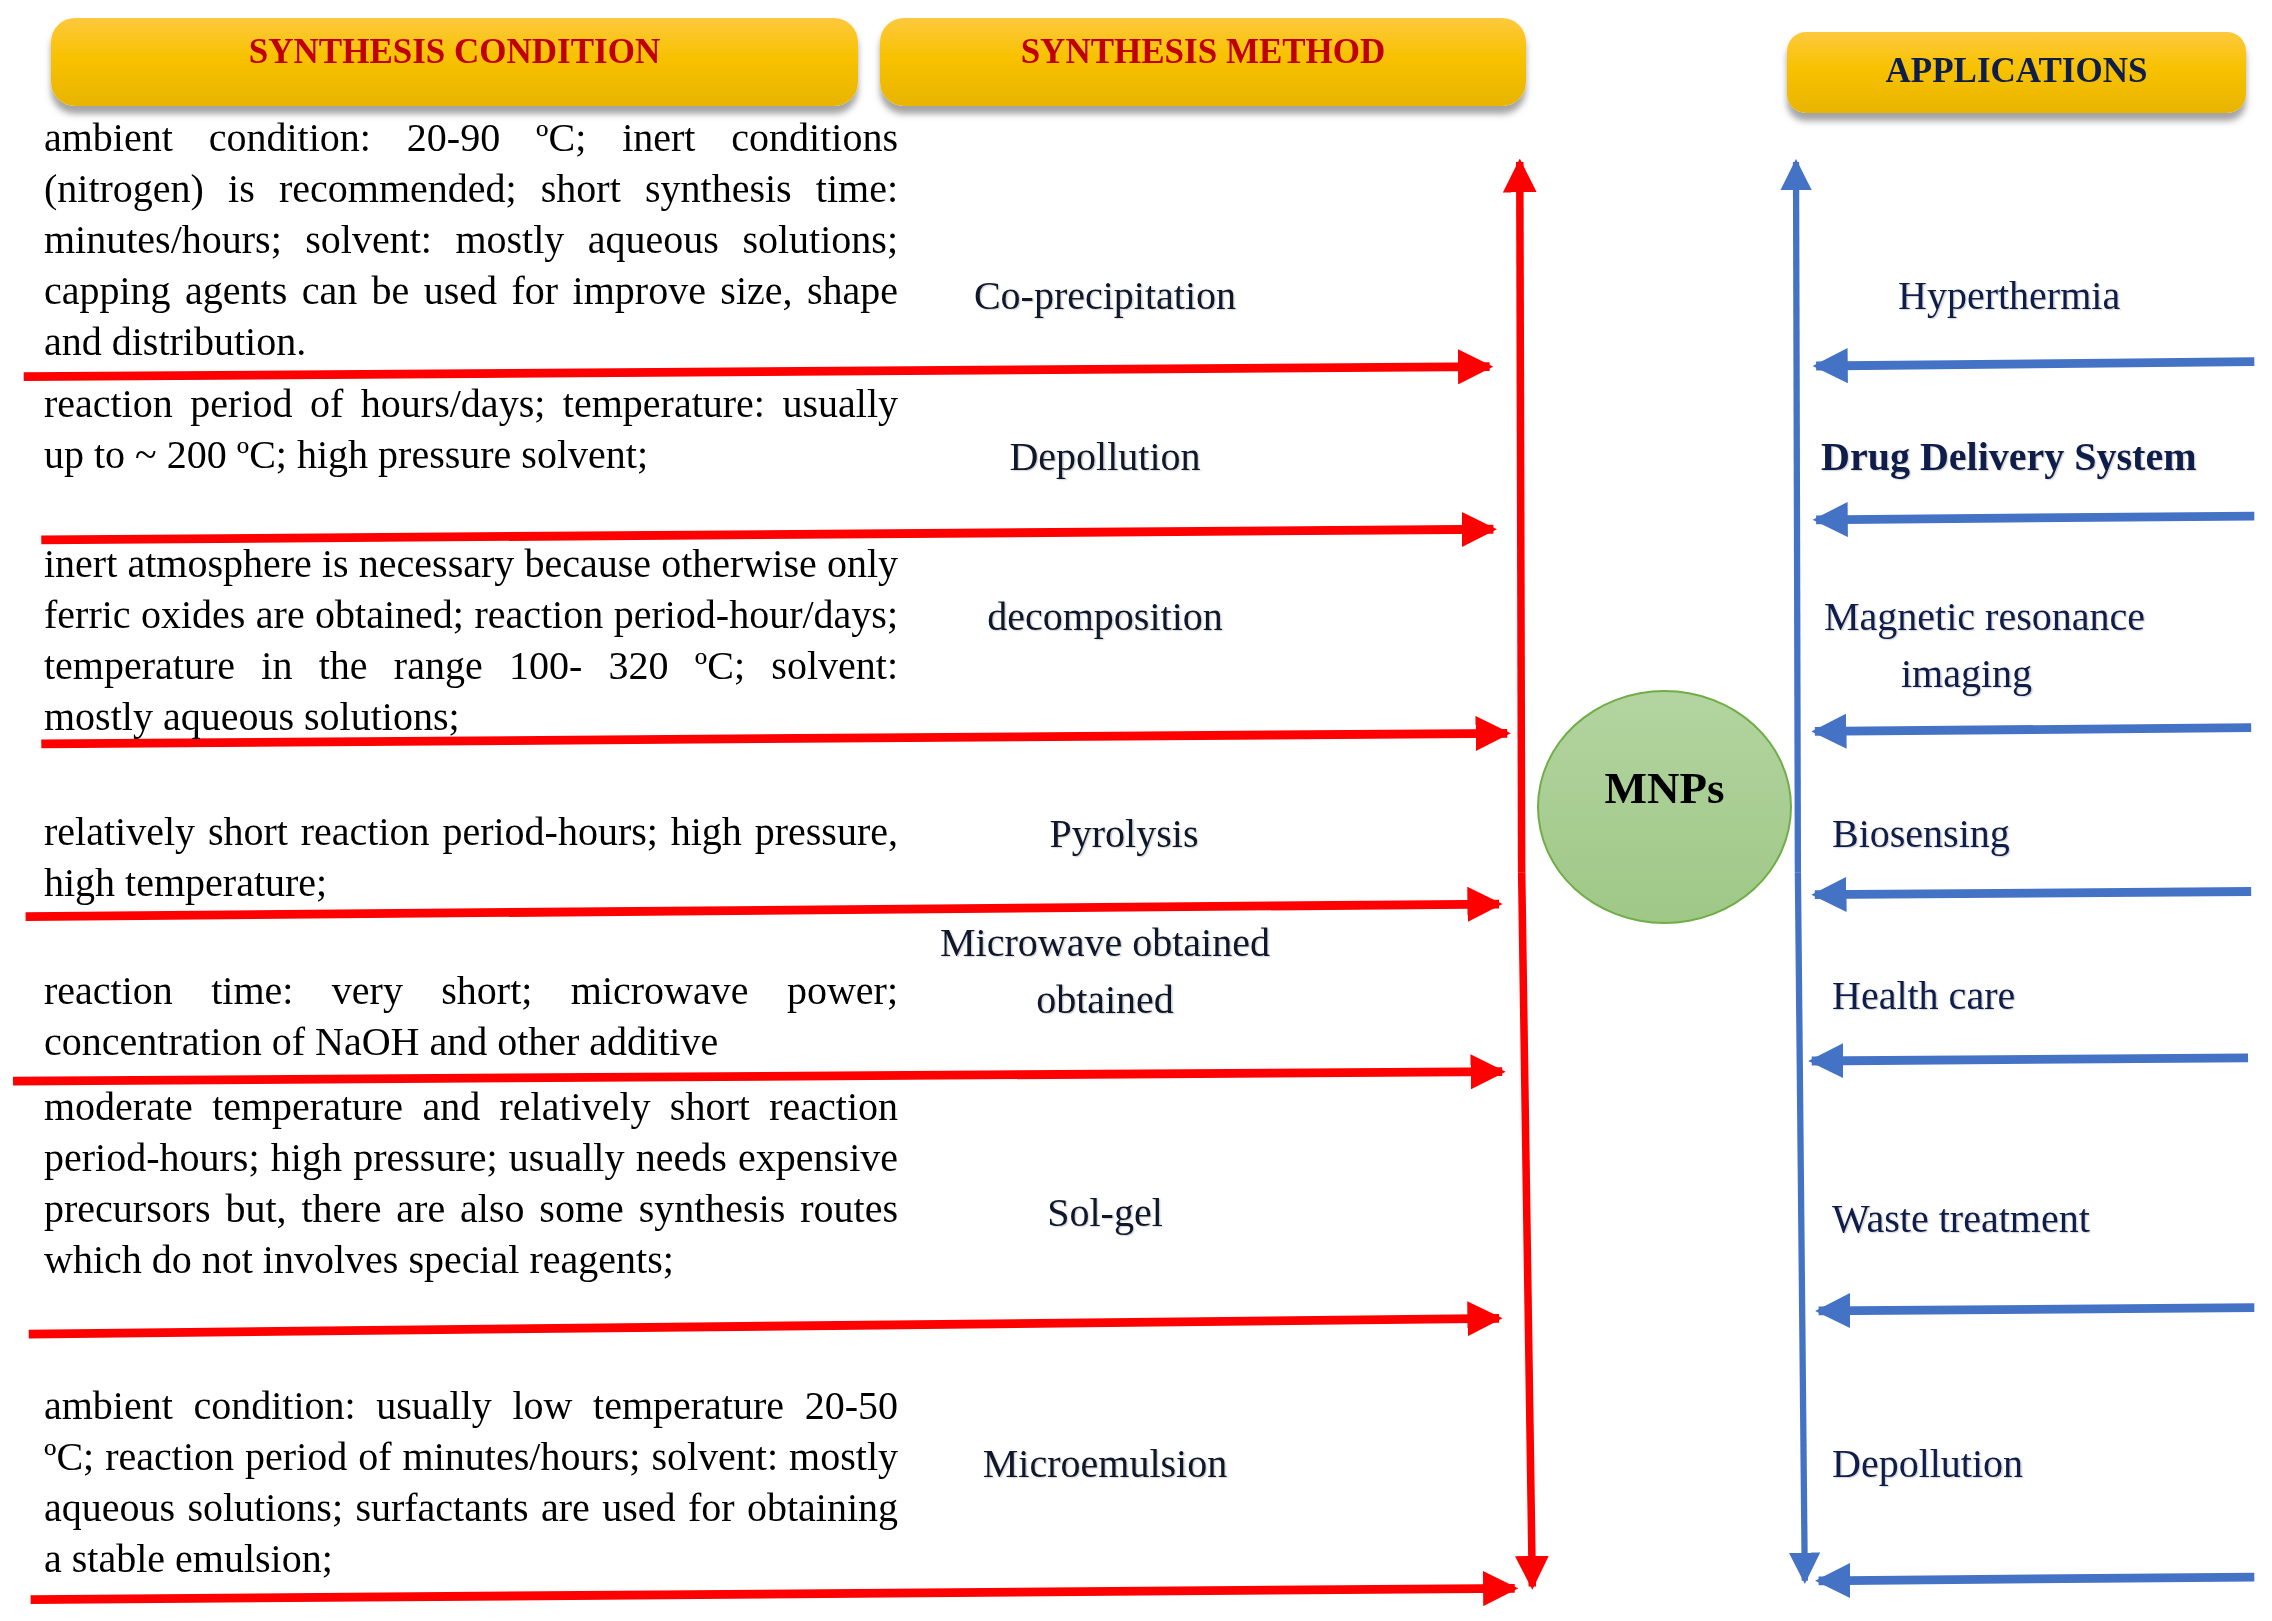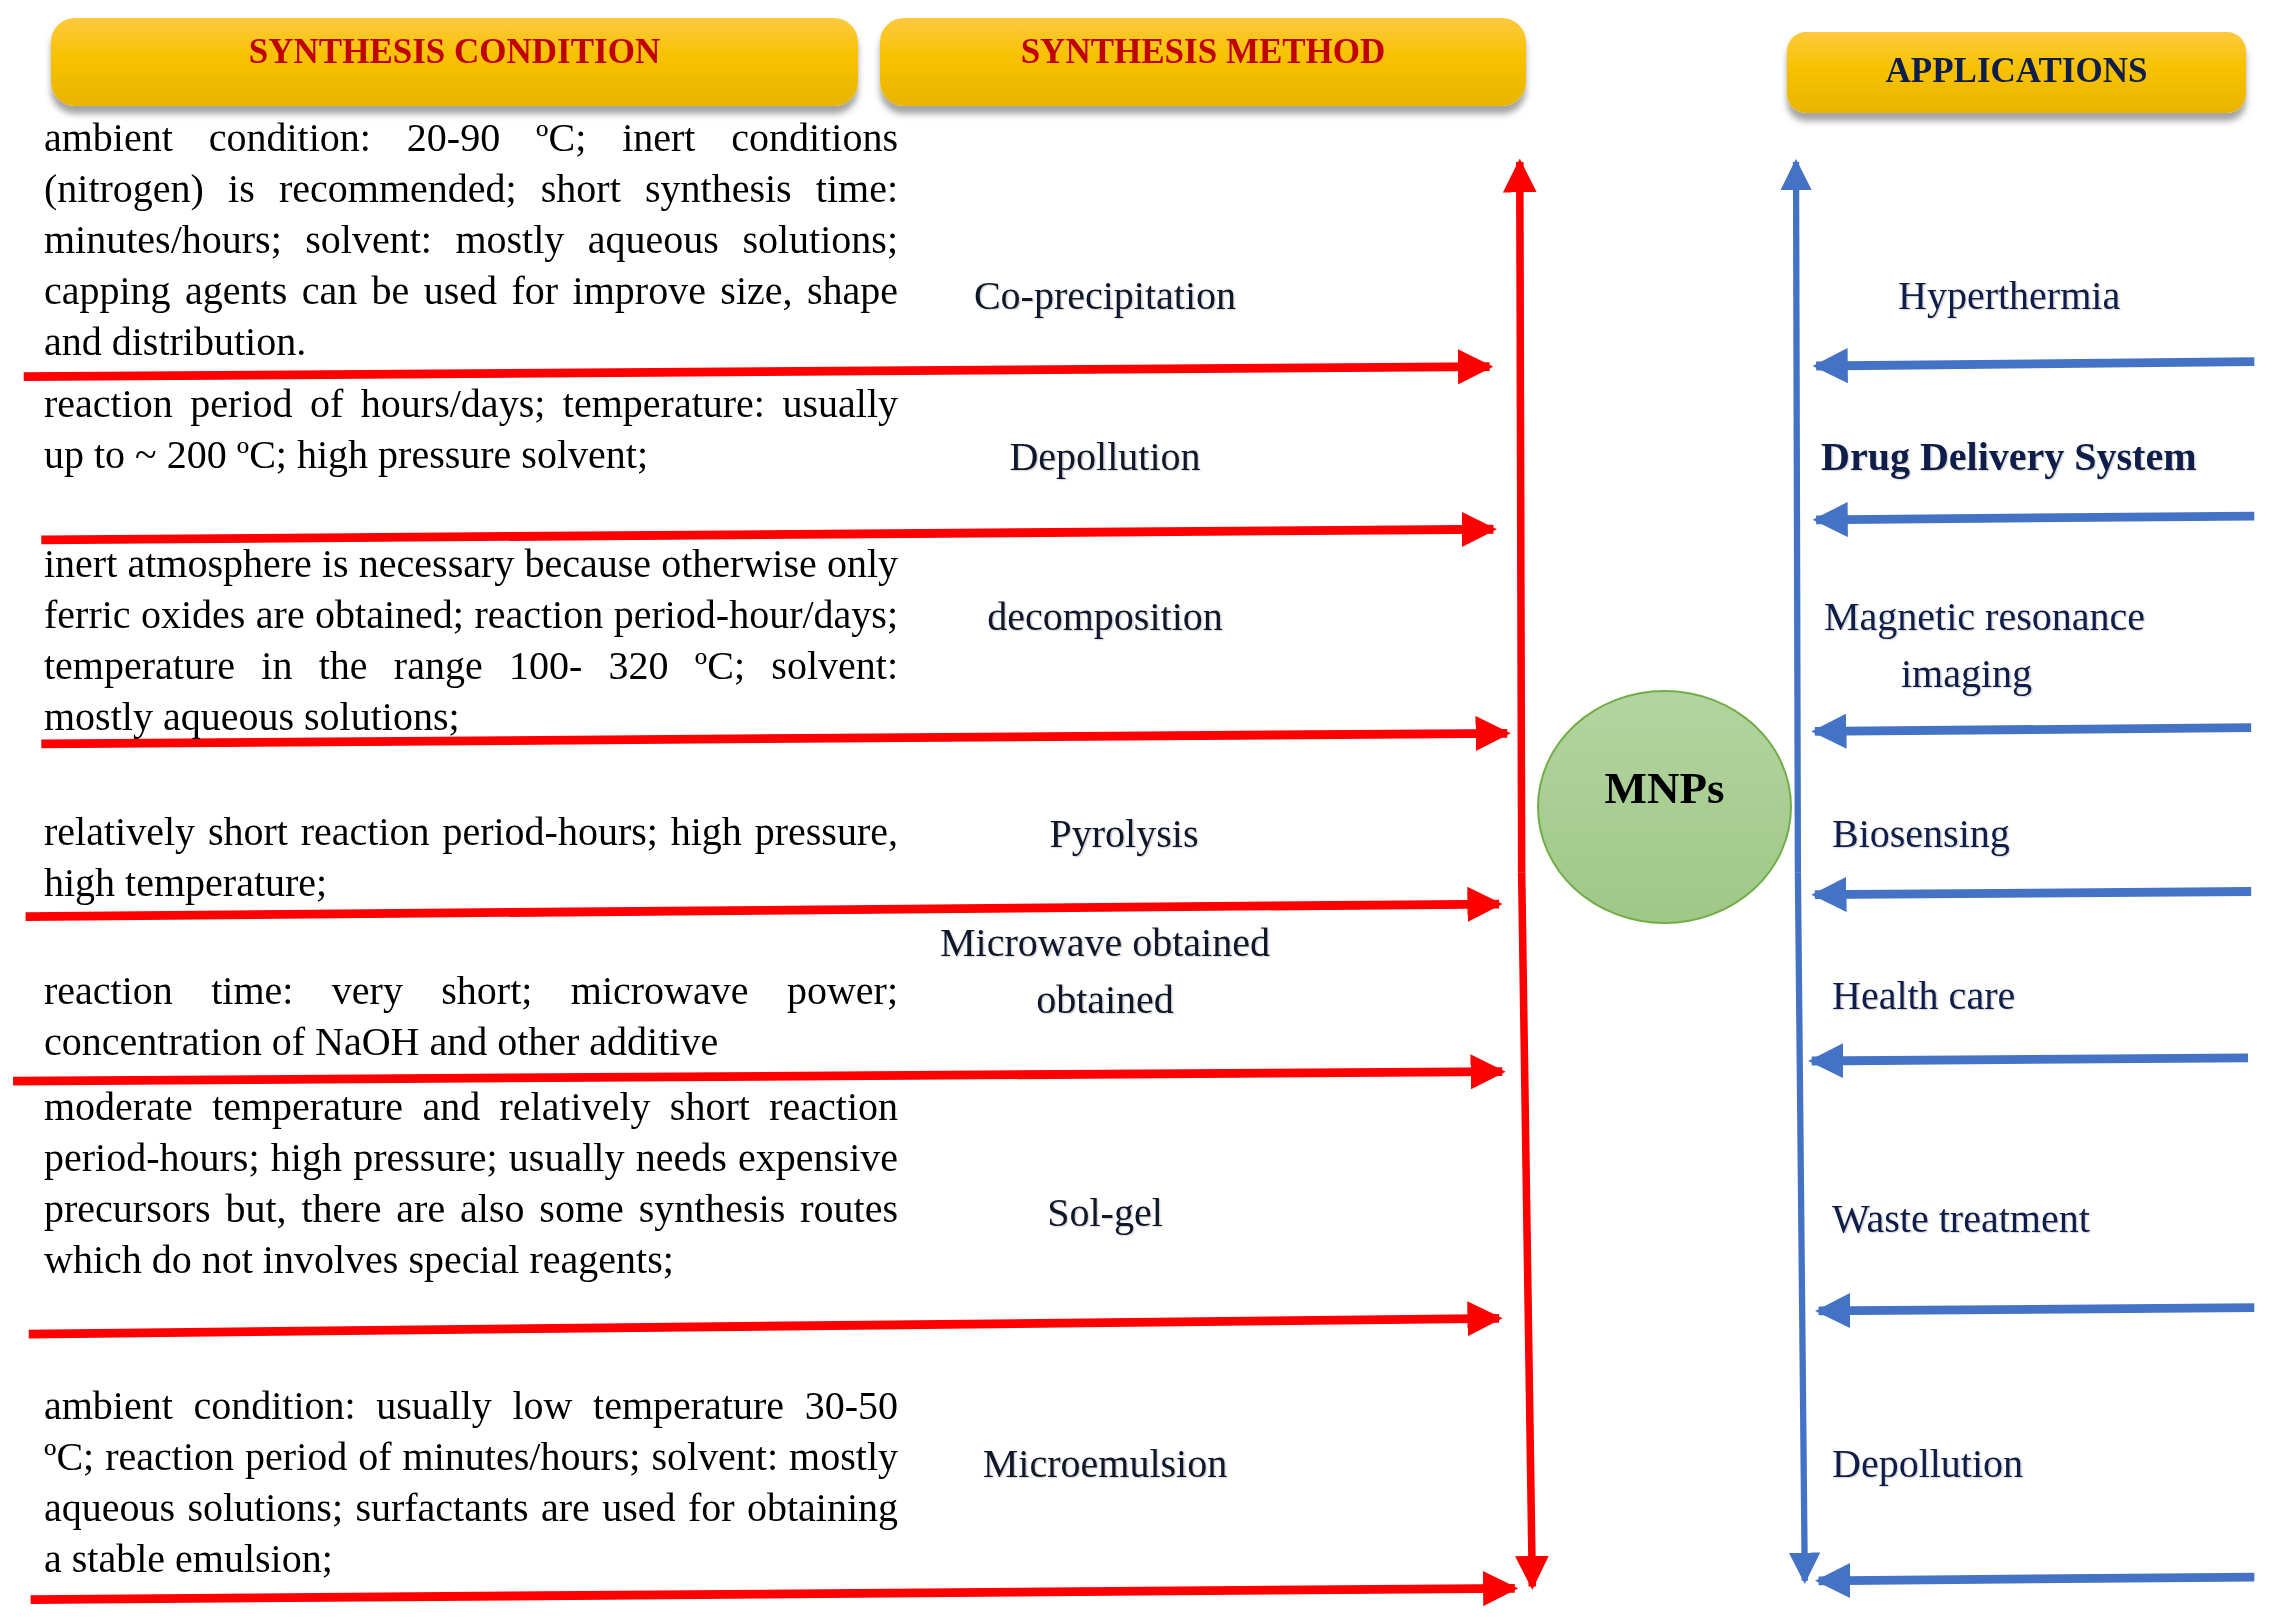--- a/index.html
+++ b/index.html
@@ -86,21 +86,21 @@
 <div class="hdr navy" style="left:1787px; top:32px; width:459px; height:81px;">
   <span>APPLICATIONS</span>
 </div>
 
 <div class="cond" style="top:112px;">ambient condition: 20-90 ºC; inert conditions (nitrogen) is recommended; short synthesis time: minutes/hours; solvent: mostly aqueous solutions; capping agents can be used for improve size, shape and distribution.</div>
 <div class="cond" style="top:378px;">reaction period of hours/days; temperature: usually up to ~ 200 ºC; high pressure solvent;</div>
 <div class="cond" style="top:538px;">inert atmosphere is necessary because otherwise only ferric oxides are obtained; reaction period-hour/days; temperature in the range 100- 320 ºC; solvent: mostly aqueous solutions;</div>
 <div class="cond" style="top:806px;">relatively short reaction period-hours; high pressure, high temperature;</div>
 <div class="cond" style="top:965px;">reaction time: very short; microwave power; concentration of NaOH and other additive</div>
 <div class="cond" style="top:1081px;">moderate temperature and relatively short reaction period-hours; high pressure; usually needs expensive precursors but, there are also some synthesis routes which do not involves special reagents;</div>
-<div class="cond" style="top:1380px;">ambient condition: usually low temperature 30-50 ºC; reaction period of minutes/hours; solvent: mostly aqueous solutions; surfactants are used for obtaining a stable emulsion;</div>
+<div class="cond" style="top:1380px;">ambient condition: usually low temperature 20-50 ºC; reaction period of minutes/hours; solvent: mostly aqueous solutions; surfactants are used for obtaining a stable emulsion;</div>
 
 <div class="method" style="left:904px; top:267px; width:402px;">Co-precipitation</div>
 <div class="method" style="left:904px; top:428px; width:402px;">Depollution</div>
 <div class="method" style="left:904px; top:588px; width:402px;">
   <div>decomposition</div>
 </div>
 <div class="method" style="left:923px; top:805px; width:402px;">Pyrolysis</div>
 <div class="method" style="left:904px; top:914px; width:402px;">
   <div>Microwave obtained</div>
   <div>obtained</div>

